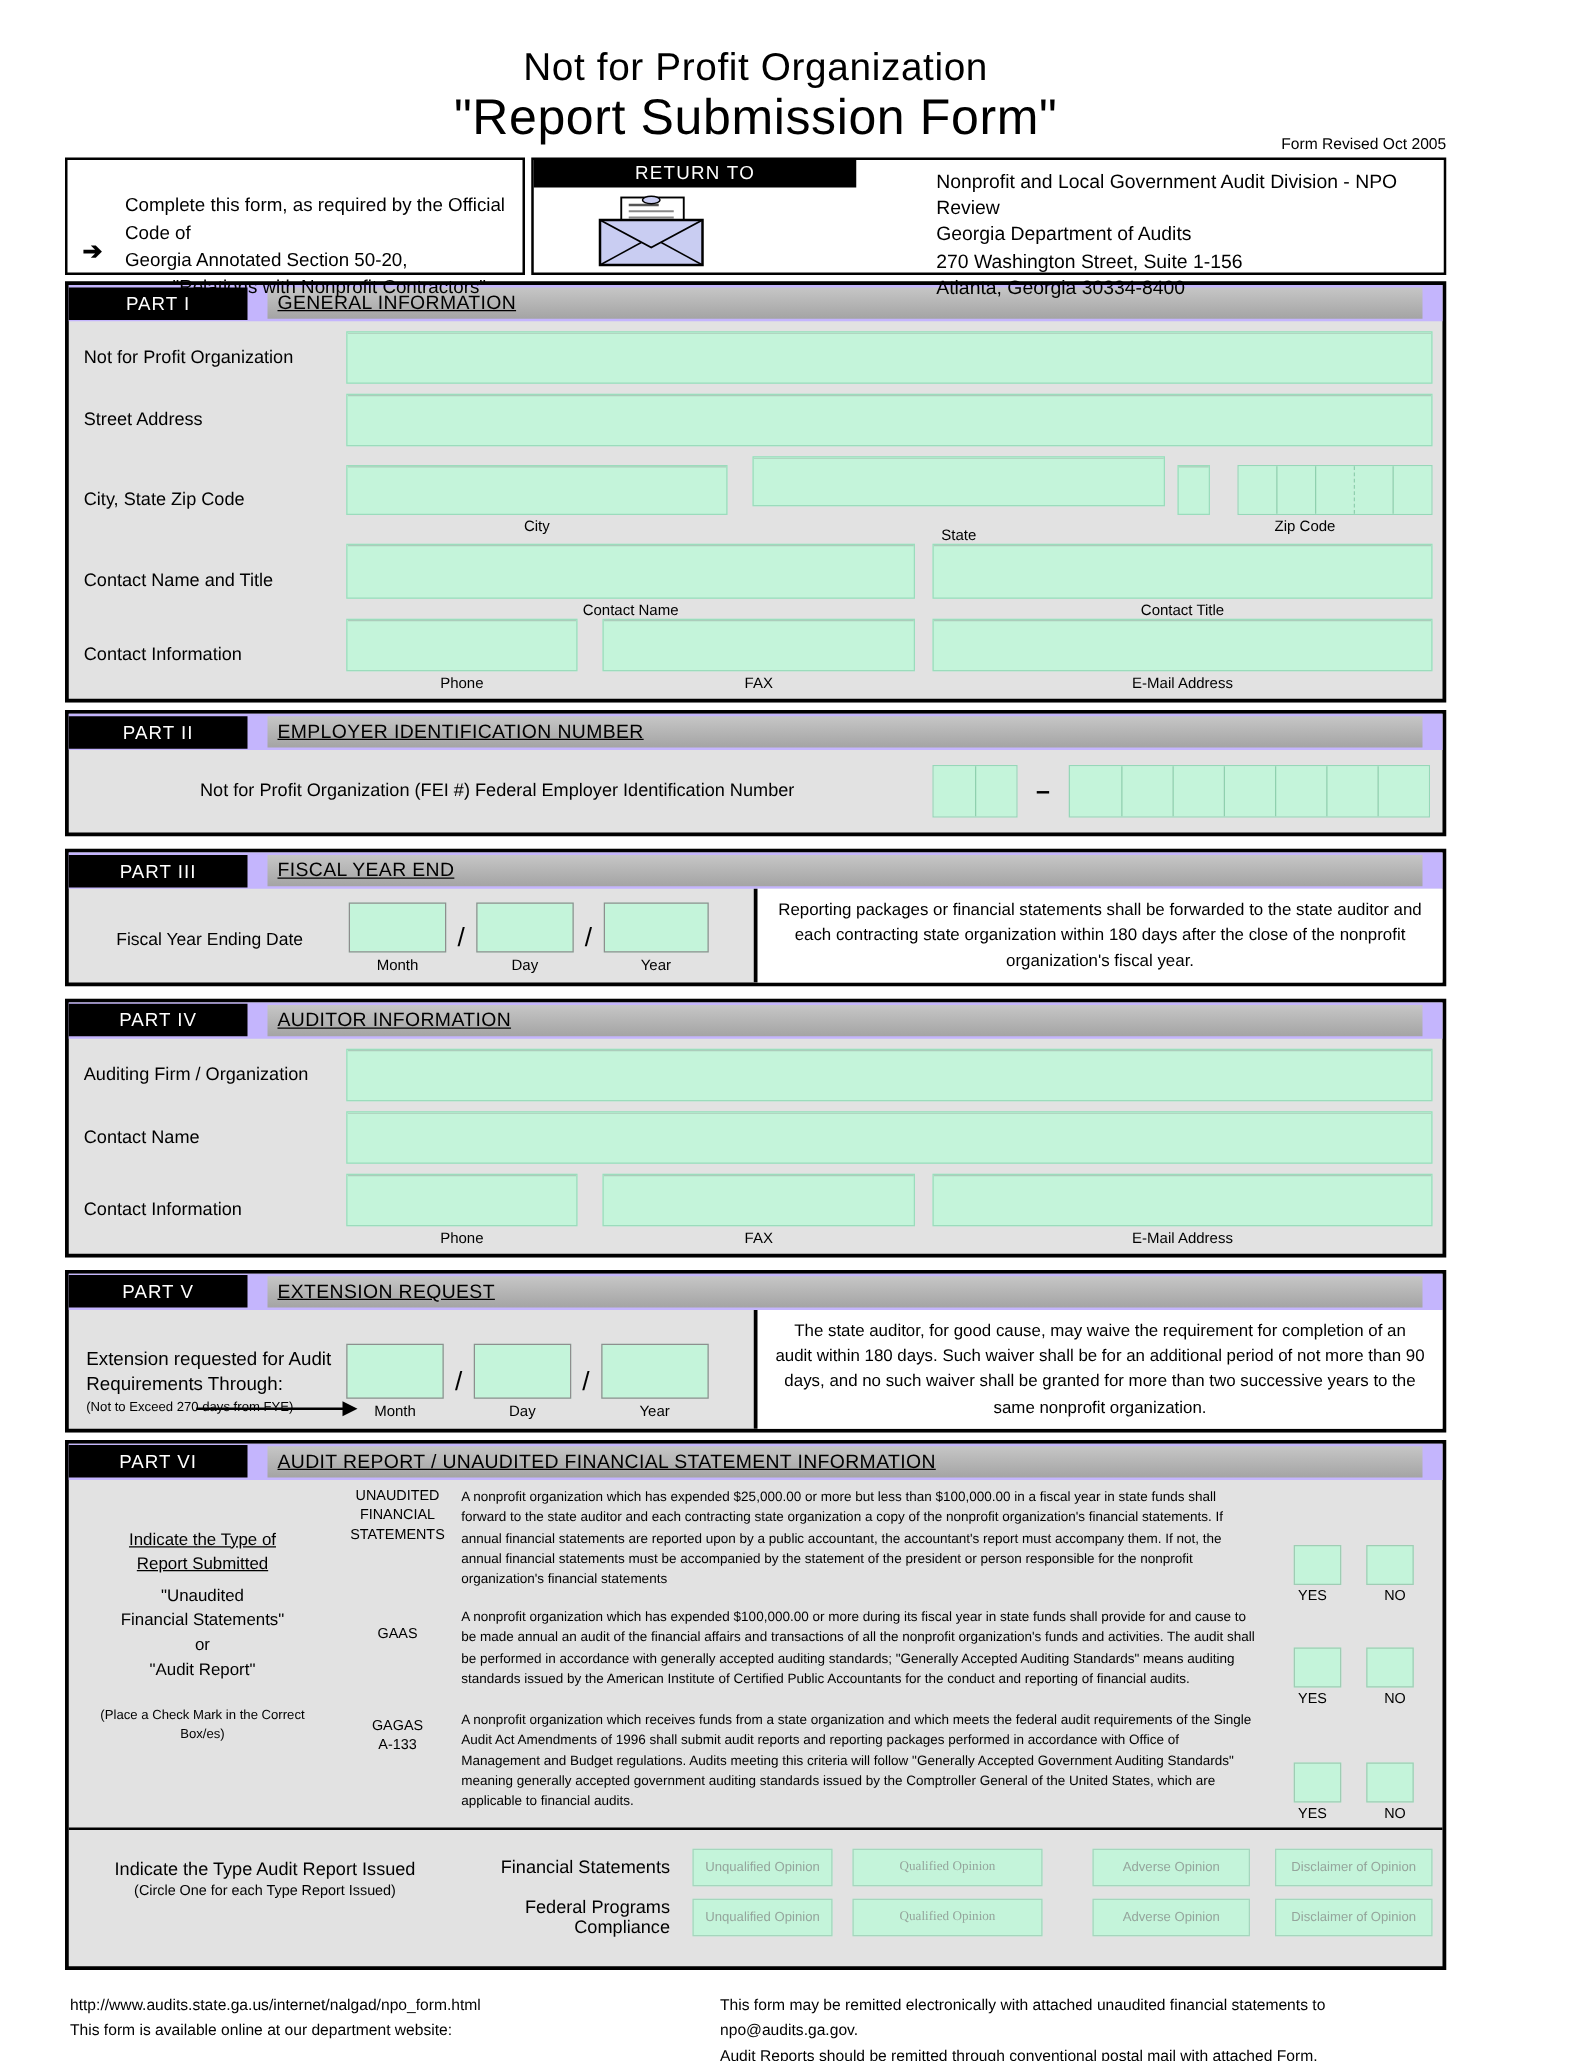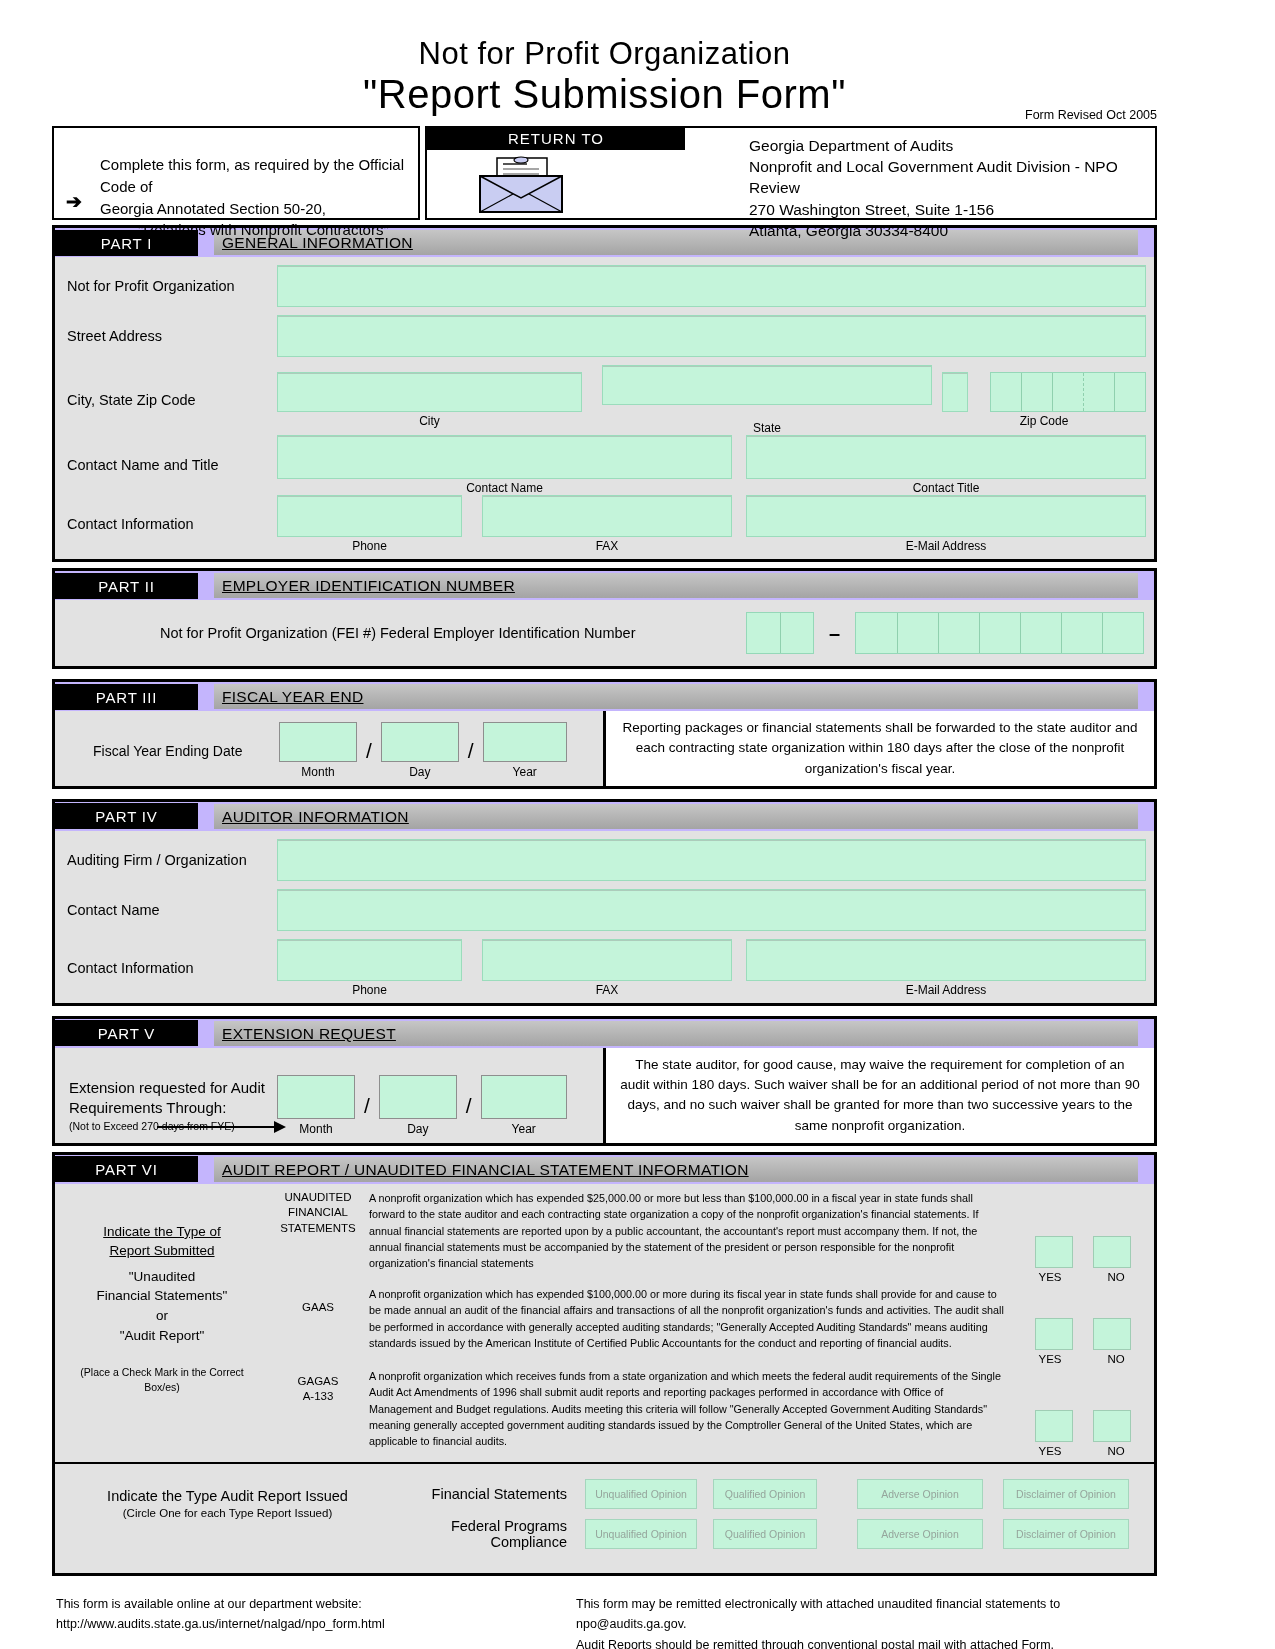--- a/index.html
+++ b/index.html
@@ -71,21 +71,21 @@
   .pt12 { padding-top:14px; } .pt6 { padding-top:6px; }
   .p6-divider { border-top:2px solid #000; }
   .p6-issued { display:flex; padding:10px 8px 14px 0; }
   .iss-left { width:345px; text-align:center; padding-top:14px; }
   .iss-left .l1 { font-size:14.5px; }
   .iss-left .l2 { font-size:11.5px; margin-top:3px; }
   .iss-right { flex:1; }
   .issrow { display:flex; align-items:center; margin:5px 0 9px; }
   .issrow .rlbl { width:185px; text-align:right; padding-right:18px; font-size:14.5px; flex:none; }
   .opt { height:30px; background:#c4f4da; border:1px solid #a5d6bd; color:#95a59c; font-size:10.5px; display:flex; align-items:center; justify-content:center; flex:none; }
-  .ow1 { width:112px; margin-right:16px; } .ow2 { width:104px; margin-right:40px; }
+  .ow1 { width:112px; margin-right:16px; } .ow2 { width:152px; margin-right:40px;font-family:Liberation Serif, serif; }
   .ow3 { width:126px; margin-right:20px; } .ow4 { width:126px; }
 
   
   .ext-label { position:relative; width:222px; padding-left:14px; font-size:15px; line-height:1.35; flex:none; }
   .ext-note { font-size:10.5px; margin-top:1px; }
   .ext-arrow { position:absolute; left:102px; bottom:6px; width:118px; height:2px; background:#000; }
   .ext-arrow::after { content:""; position:absolute; right:-11px; top:-5px; border-left:12px solid #000; border-top:6px solid transparent; border-bottom:6px solid transparent; }
 
   
   .footer { display:flex; margin-top:18px; font-size:12.5px; line-height:1.65; }
@@ -121,22 +121,22 @@
             <line x1="26" y1="18" x2="62" y2="18" stroke="#888" stroke-width="1.5"></line>
             <line x1="26" y1="23" x2="55" y2="23" stroke="#888" stroke-width="1.5"></line>
             <rect x="3" y="20" width="82" height="36" fill="#c9cdf2" stroke="#000" stroke-width="2"></rect>
             <path d="M3,20 L44,42 L85,20" fill="none" stroke="#000" stroke-width="1.5"></path>
             <path d="M3,56 L36,38" fill="none" stroke="#000" stroke-width="1.2"></path>
             <path d="M85,56 L52,38" fill="none" stroke="#000" stroke-width="1.2"></path>
             <ellipse cx="44" cy="4" rx="7" ry="3" fill="#c9cdf2" stroke="#000" stroke-width="1.2"></ellipse>
           </svg>
         </div>
         <div class="addr">
+          <div>Nonprofit and Local Government Audit Division - NPO Review</div>
           <div>Georgia Department of Audits</div>
-          <div>Nonprofit and Local Government Audit Division - NPO Review</div>
           <div>270 Washington Street, Suite 1-156</div>
           <div>Atlanta, Georgia 30334-8400</div>
         </div>
       </div>
     </div>
 
     <div class="gap5"></div>
 
     <div class="part">
       <div class="band">
@@ -444,22 +444,22 @@
             <div class="opt ow2">Qualified Opinion</div>
             <div class="opt ow3">Adverse Opinion</div>
             <div class="opt ow4">Disclaimer of Opinion</div>
           </div>
         </div>
       </div>
     </div>
 
     <div class="footer">
       <div class="fl">
+        <div>http://www.audits.state.ga.us/internet/nalgad/npo_form.html</div>
         <div>This form is available online at our department website:</div>
-        <div>http://www.audits.state.ga.us/internet/nalgad/npo_form.html</div>
       </div>
       <div class="fr">
         <div>This form may be remitted electronically with attached unaudited financial statements to npo@audits.ga.gov.</div>
         <div>Audit Reports should be remitted through conventional postal mail with attached Form.</div>
       </div>
     </div>
 
   </div>
 </div>
 

